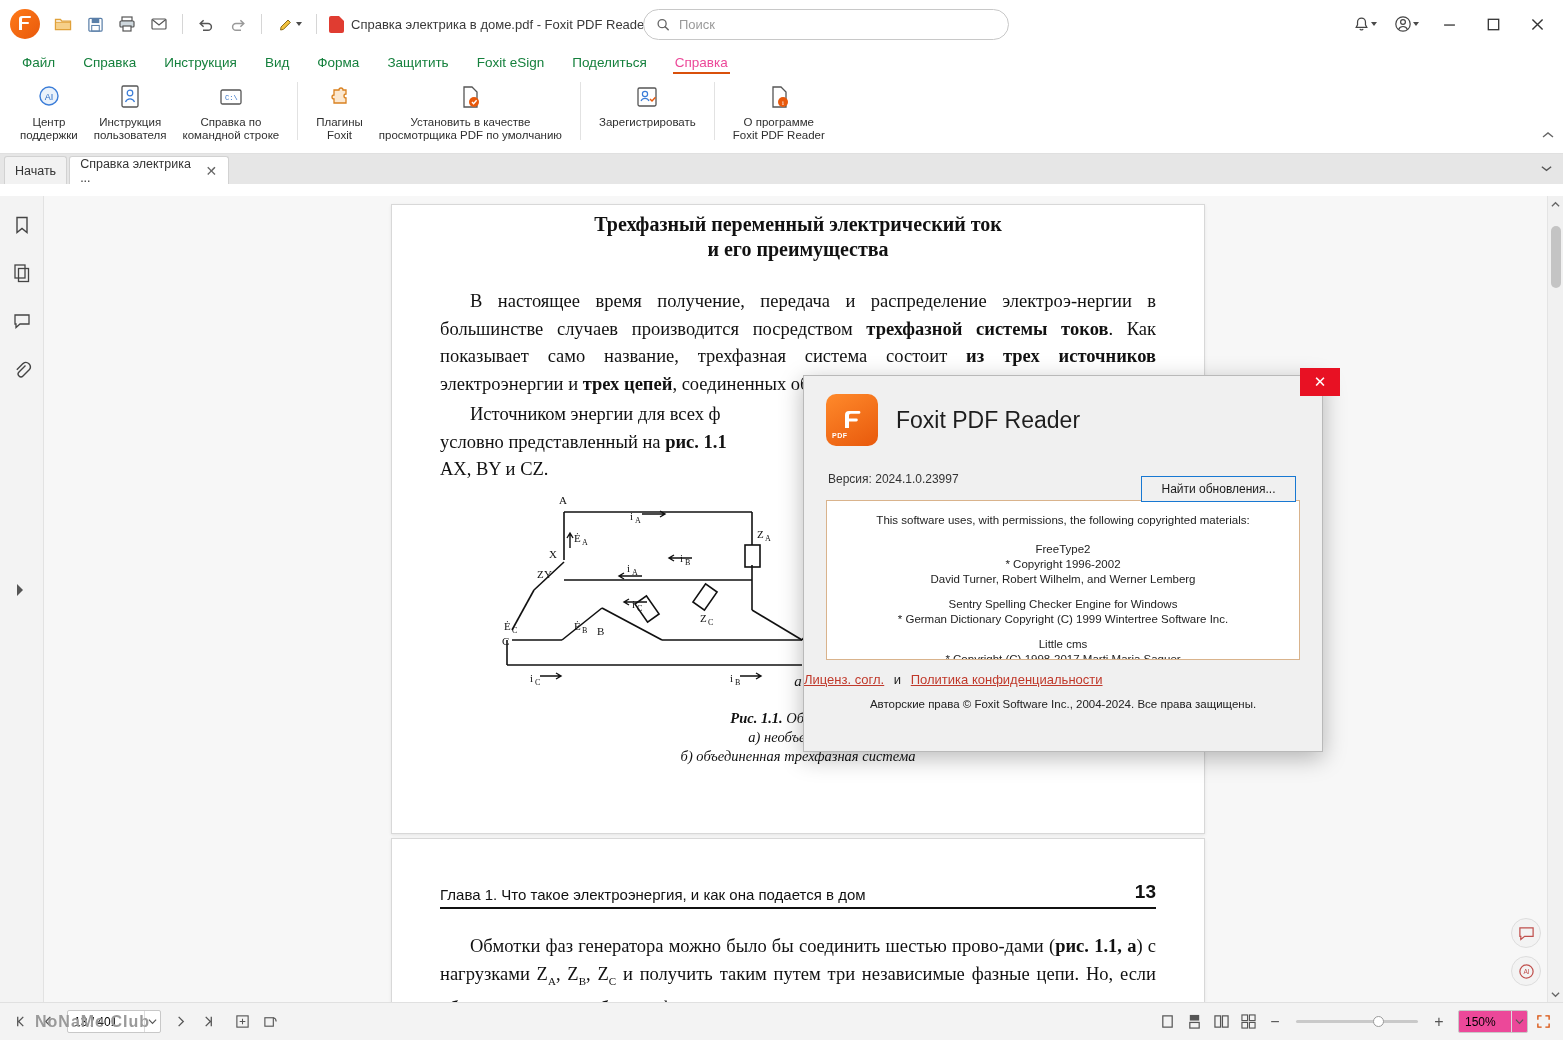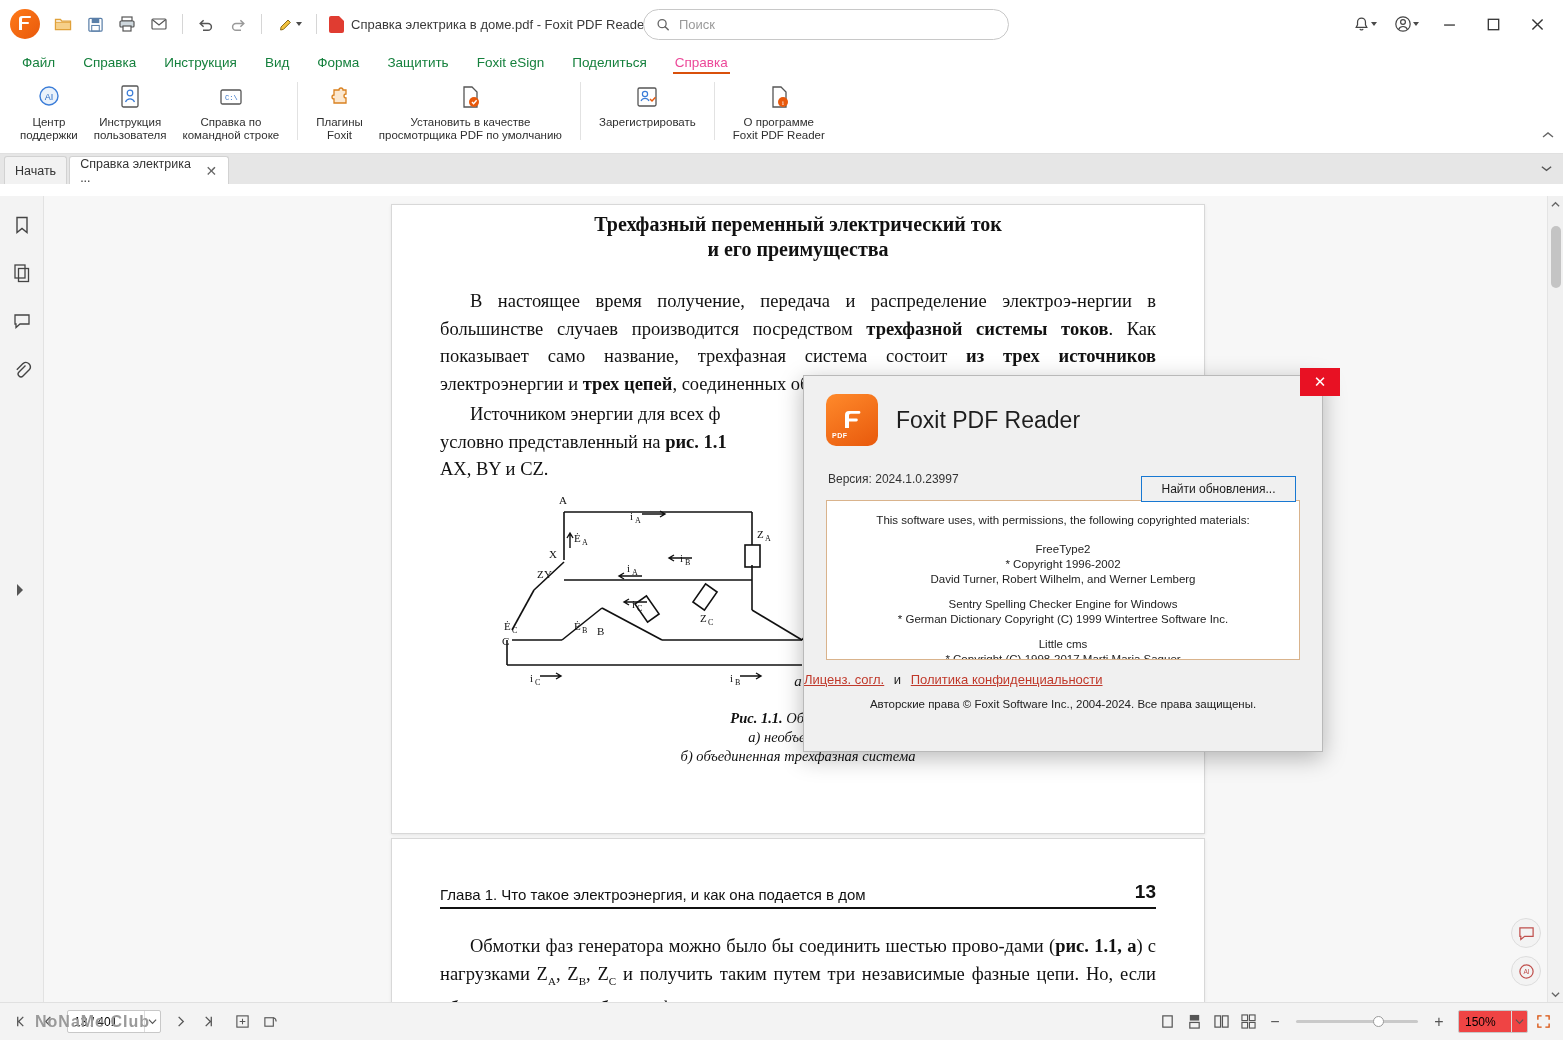--- a/index.html
+++ b/index.html
@@ -363,21 +363,21 @@
     margin: 0 6px;
   }
   .zoom-track { height: 3px; background: #c9c9c9; width: 100%; border-radius: 2px;}
   .zoom-knob {
     position: absolute; left: 63%;
     width: 11px; height: 11px; border-radius: 50%;
     background: #ffffff; border: 1px solid #9a9a9a;
   }
   .zoombox {
     display: flex; align-items: center;
-    border: 1px solid #c8c8c8; background: #ef4444;
+    border: 1px solid #c8c8c8; background: #ec4899;
     height: 23px; border-radius: 2px; margin-left: 4px;
   }
   .zoombox input { width: 52px; border:none; outline:none; font-size:12px; padding:0 6px; font-family:"Liberation Sans",sans-serif; background:transparent;}
   .zoombox .drop { width:16px; display:flex; align-items:center; justify-content:center; border-left:1px solid #dcdcdc; height:100%; cursor:pointer;}
 
   
   .about {
     position: absolute;
     left: 803px; top: 375px;
     width: 520px; height: 377px;

